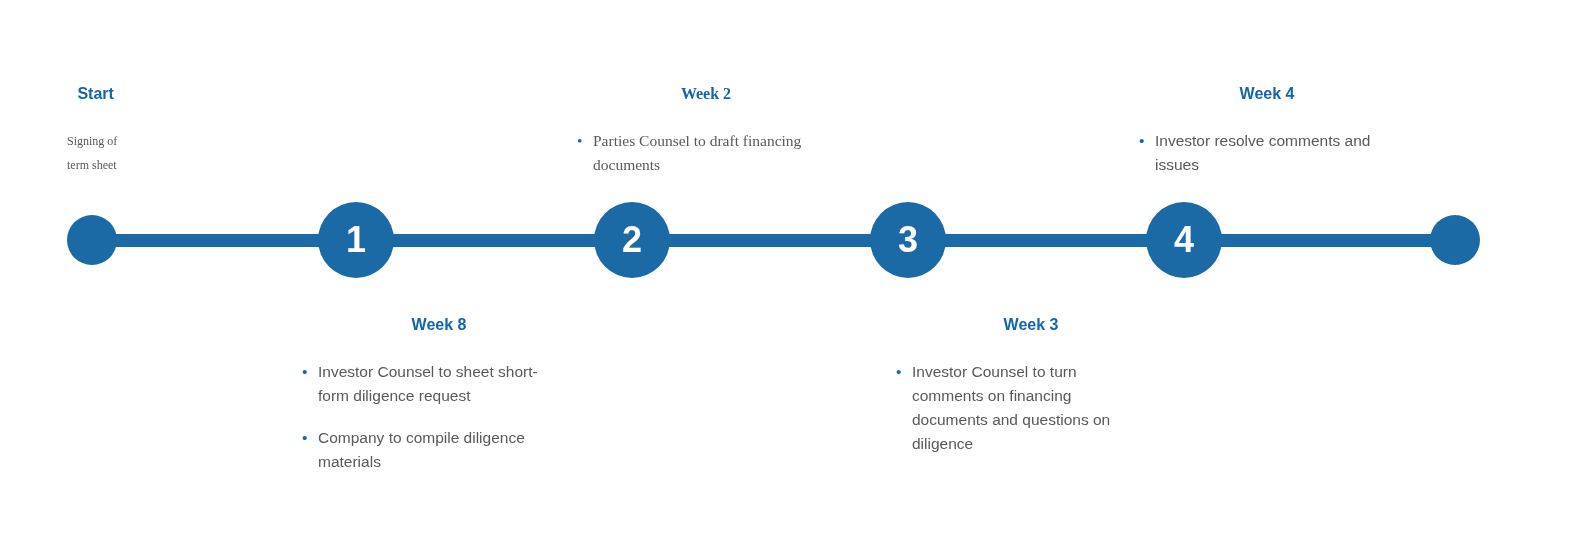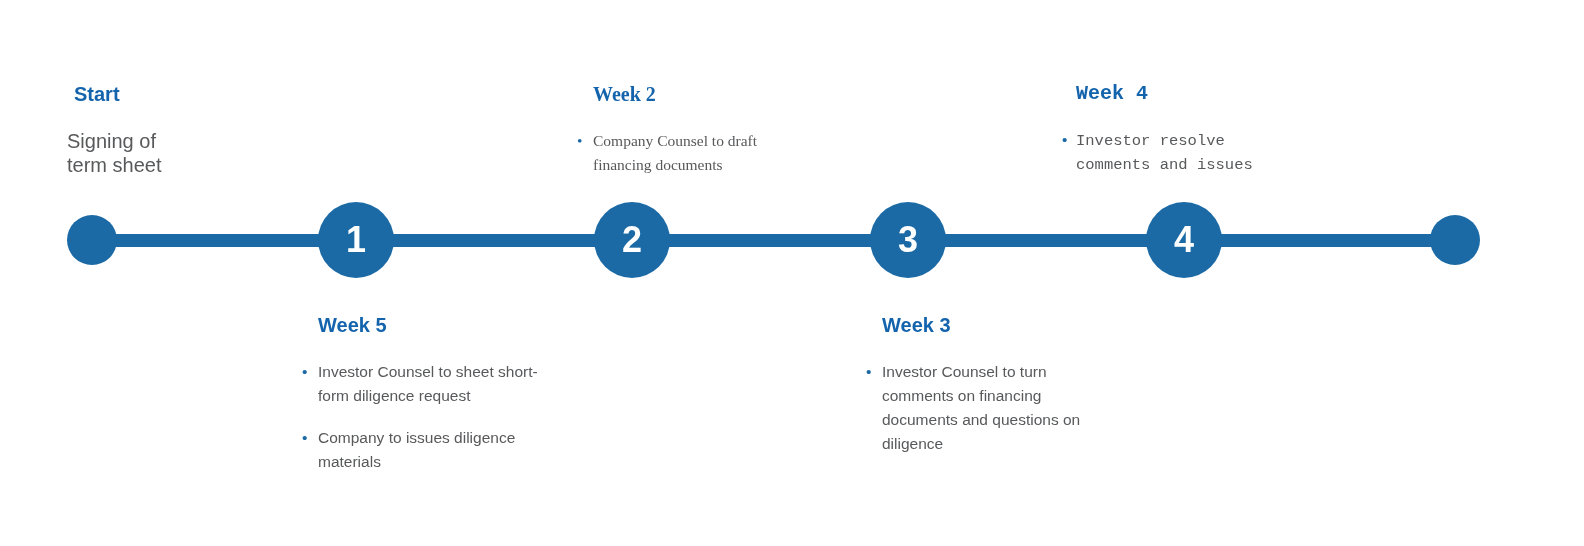--- a/index.html
+++ b/index.html
@@ -61,33 +61,35 @@
   .tl-node.n3 { left: 870px; }
   .tl-node.n4 { left: 1146px; }
 
   
   .event { position: absolute; }
   .event.row-top    { top: 83px; }
   .event.row-bottom { top: 314px; }
 
   .event h3 {
     margin: 0 0 24px 7px;
-    font-size: 20px;
+    font-size: 16px;
     line-height: 22px;
     font-weight: 700;
     color: var(--heading);
+    text-align: center;
   }
   .event.bulleted h3 { margin-left: 16px; }
 
   .event .body {
     margin: 0;
-    font-size: 20px;
+    font-size: 12px;
     line-height: 24px;
     color: var(--body-text);
     white-space: pre-line;
+    font-family: Liberation Serif, serif;
   }
 
   .event ul {
     list-style: none;
     margin: 0;
     padding: 0;
   }
   .event li {
     position: relative;
     padding-left: 16px;
@@ -102,22 +104,22 @@
     position: absolute;
     left: 0;
     top: 0;
     color: var(--accent);
     font-size: 15.5px;
   }
 
   .event.ev-start { left: 67px; }
   .event.ev-week1 { left: 302px; width: 258px; }
   .event.ev-week2 { left: 577px; width: 242px; font-family: Liberation Serif, serif; }
-  .event.ev-week3 { left: 866px; width: 254px; }
-  .event.ev-week4 { left: 1060px; width: 240px; font-family: Liberation Mono, monospace; }
+  .event.ev-week3 { left: 896px; width: 254px; }
+  .event.ev-week4 { left: 1139px; width: 240px; }
   .event.ev-end   { left: 1428px; }
 </style>
 </head>
 <body>
 
 <div class="canvas">
 
   <div class="tl-line"></div>
   <div class="tl-dot start"></div>
   <div class="tl-dot end"></div>
@@ -137,36 +139,36 @@
 
   <div class="event row-top ev-start">
     <h3>Start</h3>
     <p class="body">Signing of
 term sheet</p>
   </div>
 
   <div class="event row-top bulleted ev-week2">
     <h3>Week 2</h3>
     <ul>
-      <li>Company Counsel to draft financing documents</li>
+      <li>Parties Counsel to draft financing documents</li>
     </ul>
   </div>
 
   <div class="event row-top bulleted ev-week4">
     <h3>Week 4</h3>
     <ul>
       <li>Investor resolve comments and issues</li>
     </ul>
   </div>
 
   <div class="event row-bottom bulleted ev-week1">
-    <h3>Week 5</h3>
+    <h3>Week 8</h3>
     <ul>
       <li>Investor Counsel to sheet short-form diligence request</li>
-      <li>Company to issues diligence materials</li>
+      <li>Company to compile diligence materials</li>
     </ul>
   </div>
 
   <div class="event row-bottom bulleted ev-week3">
     <h3>Week 3</h3>
     <ul>
       <li>Investor Counsel to turn comments on financing documents and questions on diligence</li>
     </ul>
   </div>
 

